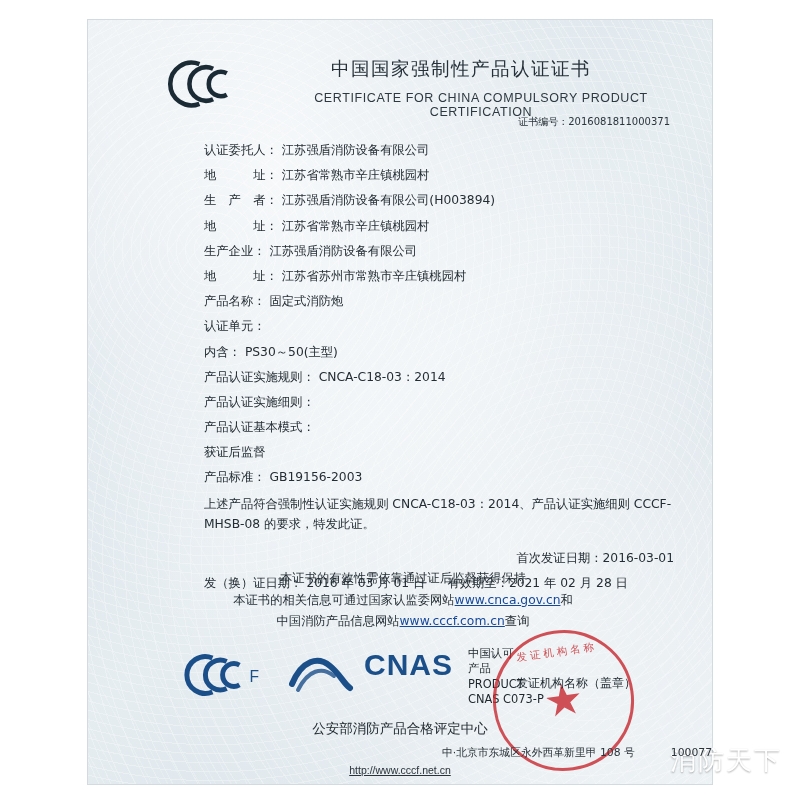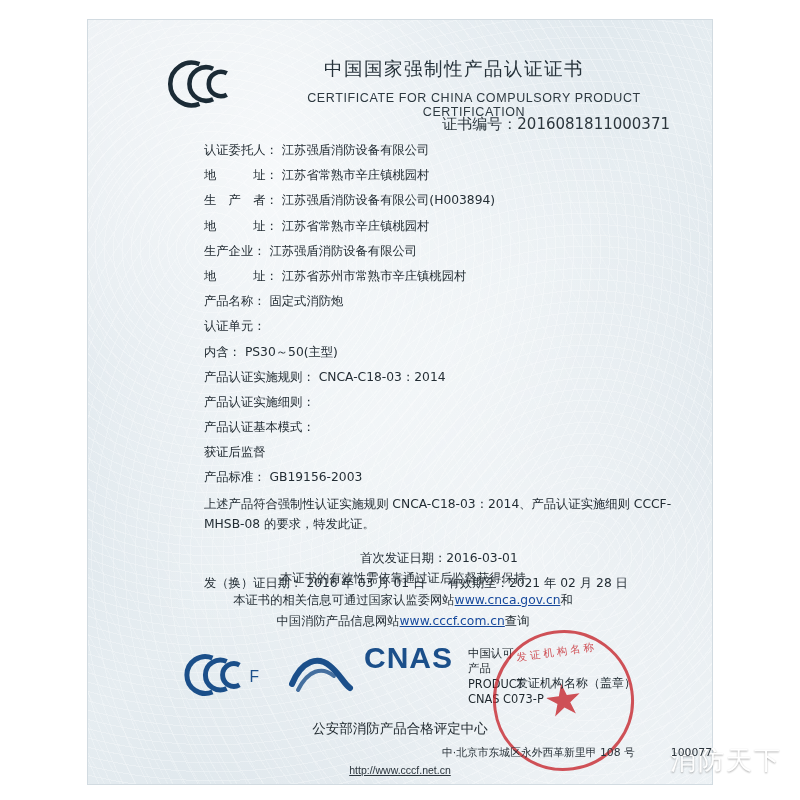--- a/index.html
+++ b/index.html
@@ -54,21 +54,21 @@
   
   .ccc-logo {
     position: absolute;
     left: 78px;
     top: 33px;
     width: 76px;
     height: 62px;
   }
   .header-titles {
     position: absolute;
-    left: 146px;
+    left: 153px;
     top: 36px;
     width: 440px;
     text-align: center;
     color: #26323a;
   }
   .title-cn {
     font-size: 18.5px;
     letter-spacing: 1.5px;
     font-family: "DejaVu Sans", "Liberation Sans", sans-serif;
   }
@@ -77,21 +77,21 @@
     font-size: 12.5px;
     letter-spacing: 0.6px;
     color: #2d3940;
     font-family: Liberation Sans, sans-serif;
     margin-left: 40px;
   }
   .cert-no {
     position: absolute;
     right: 42px;
     top: 95px;
-    font-size: 15px;
+    font-size: 10px;
     color: #2b353c;
     font-family: "DejaVu Sans", "Liberation Sans", sans-serif;
   }
 
   
   .fields {
     position: absolute;
     left: 116px;
     top: 122px;
     width: 470px;
@@ -113,21 +113,21 @@
     padding: 0 4px 0 0;
   }
   .val {
     flex: 1 1 auto;
   }
   .row.continued {
     margin-left: 0;
     justify-content: center;
   }
   .center-line {
-    text-align: center;
+    text-align: right;
     margin-top: 16px;
     margin-bottom: 8px;
   }
   .wrap-text {
     line-height: 1.62;
   }
 
   
   .notice {
     position: absolute;
@@ -156,21 +156,21 @@
   .ccc-f {
     position: absolute;
     left: 0px;
     top: 8px;
     width: 86px;
     height: 54px;
   }
   .cnas {
     position: absolute;
     left: 186px;
-    top: 1px;
+    top: 8px;
     font-size: 30px;
     letter-spacing: 1px;
     color: #1b4f8a;
     font-weight: bold;
     font-family: "Liberation Sans", sans-serif;
   }
   .cnas-mark {
     position: absolute;
     left: 110px;
     top: 10px;

